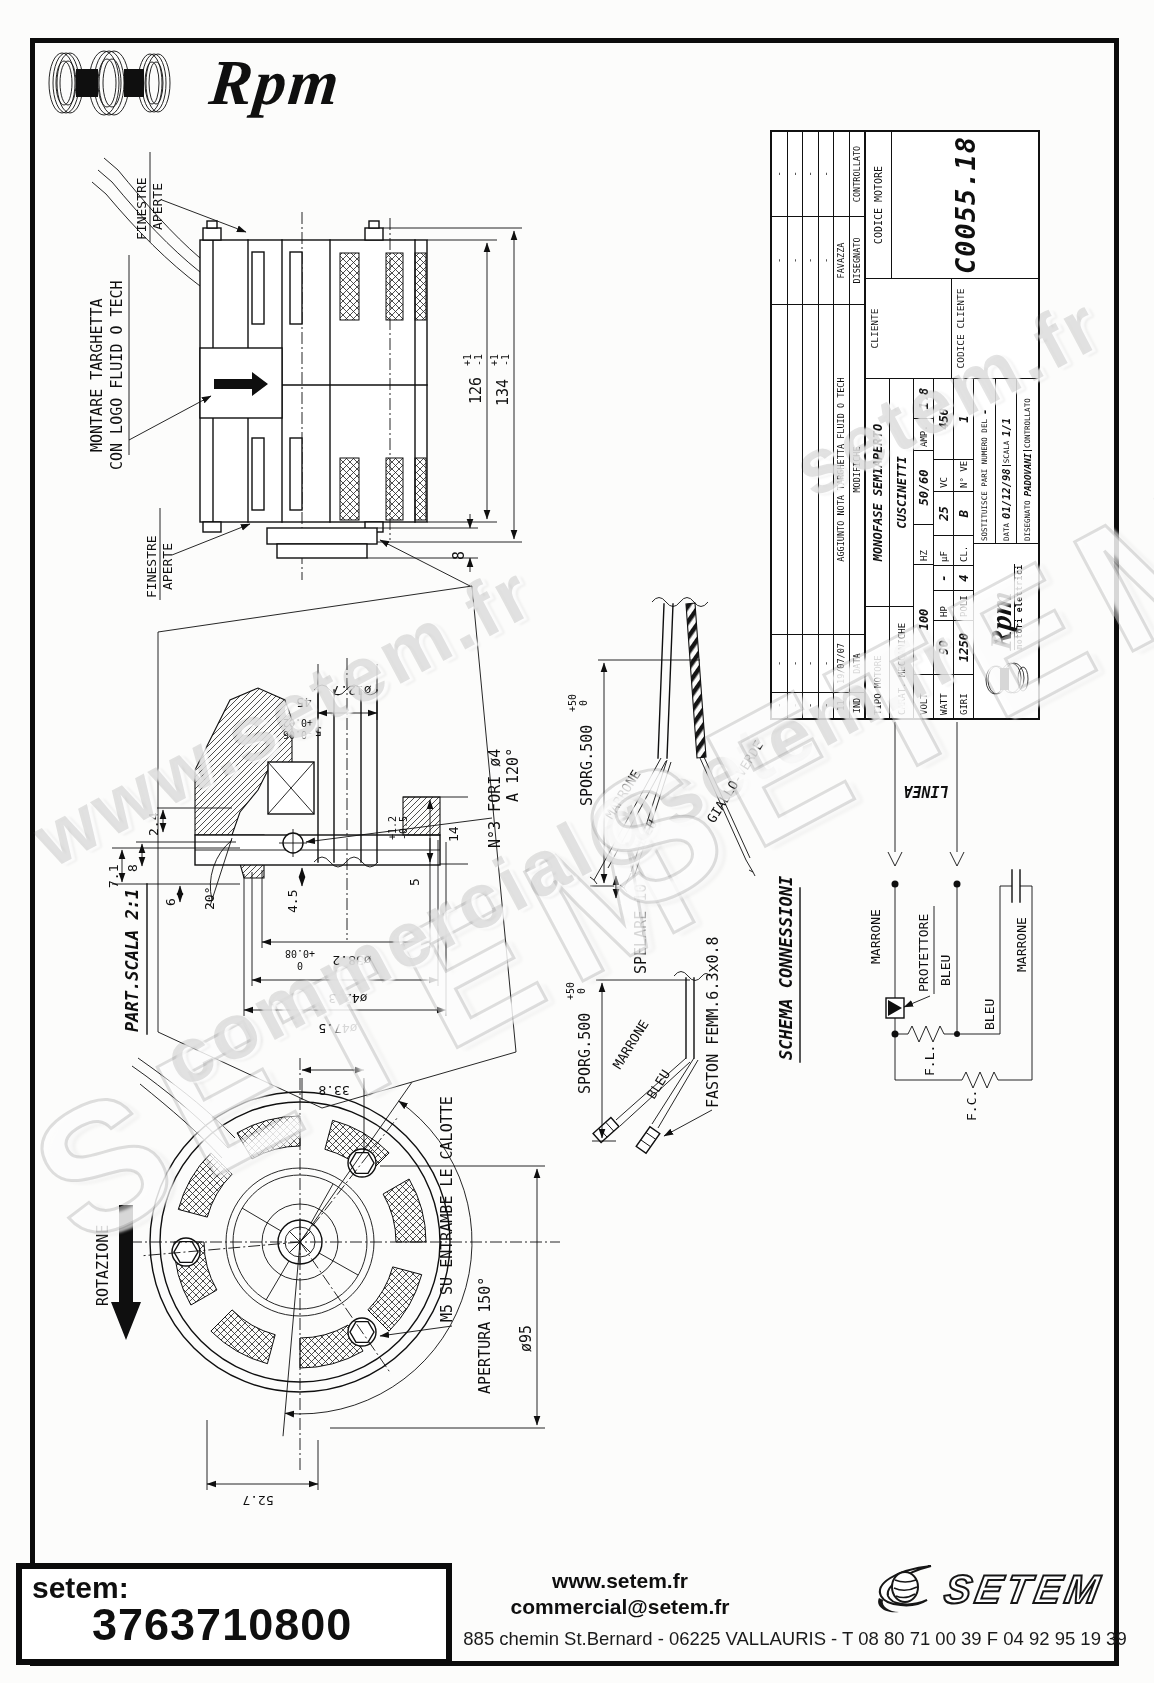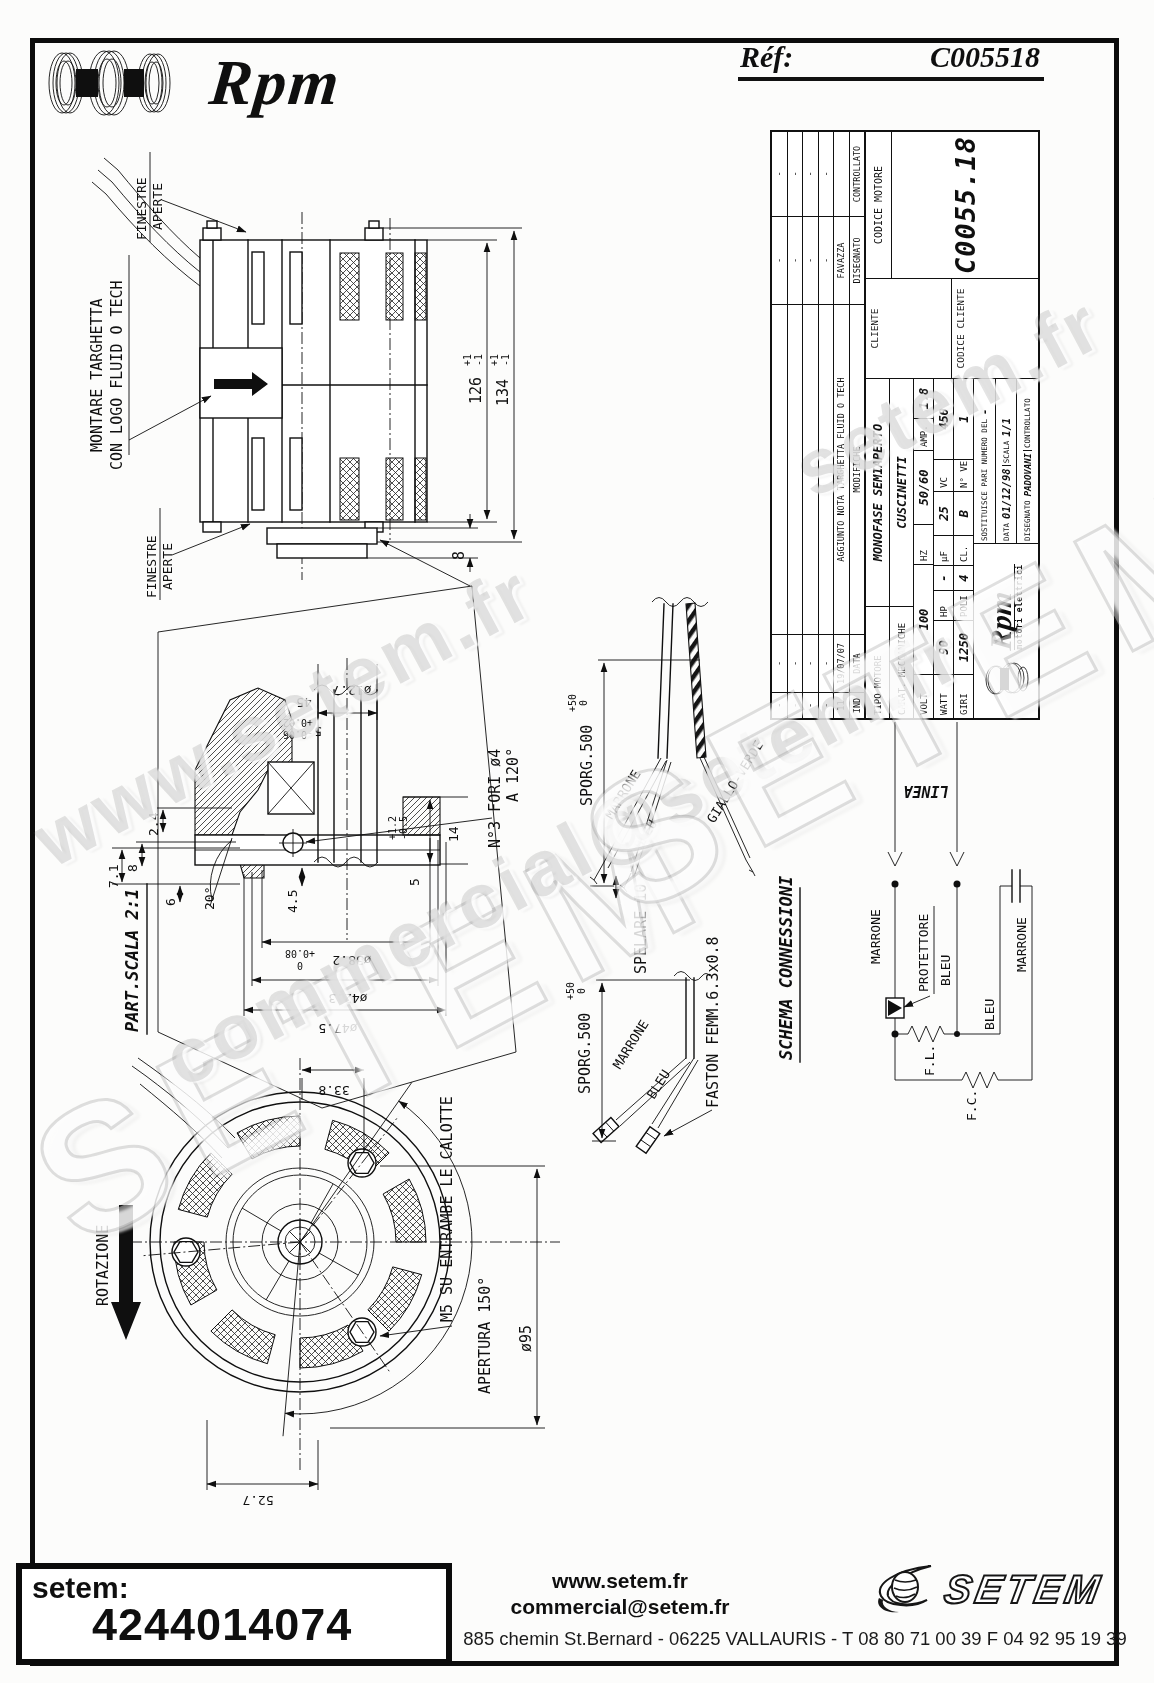--- a/index.html
+++ b/index.html
@@ -105,24 +105,20 @@
           <ellipse cx="108" cy="36" rx="12" ry="29"></ellipse>
           <ellipse cx="112" cy="36" rx="12" ry="29"></ellipse>
         <ellipse cx="106" cy="36" rx="7" ry="21"></ellipse>
           <ellipse cx="110" cy="36" rx="7" ry="21"></ellipse>
       </g>
       <rect x="30" y="22" width="22" height="28" fill="#0f0f0f"></rect>
       <rect x="78" y="22" width="20" height="28" fill="#0f0f0f"></rect>
     </svg>
     <div class="brand-name">Rpm</div>
   </div>
-  <div class="ref">
-    <span>Réf:</span>
-    <span>C005518</span>
-  </div>
 
   <svg id="dwg" width="1154" height="1683" viewBox="0 0 1154 1683">
     <defs>
       <pattern id="xh" width="7" height="7" patternUnits="userSpaceOnUse">
         <path d="M0,7 L7,0 M0,0 L7,7" stroke="#222" stroke-width=".8"></path>
       </pattern>
       <pattern id="dh" width="6" height="6" patternUnits="userSpaceOnUse">
         <path d="M0,6 L6,0" stroke="#222" stroke-width=".8"></path>
       </pattern>
       <pattern id="gv" width="9" height="9" patternUnits="userSpaceOnUse" patternTransform="rotate(35)">
@@ -563,21 +559,21 @@
   </div>
 
   <div class="wm wm-med" style="left:40px;top:800px;transform:rotate(-28deg);">www.setem.fr</div>
   <div class="wm wm-big" style="left:50px;top:1090px;transform:rotate(-28deg);">SETEM</div>
   <div class="wm wm-med" style="left:170px;top:1020px;transform:rotate(-28deg);">commercial@setem.fr</div>
   <div class="wm wm-big" style="left:600px;top:760px;transform:rotate(-28deg);">SETEM</div>
   <div class="wm wm-med" style="left:800px;top:430px;transform:rotate(-28deg);">setem.fr</div>
 
   <div class="codebox">
     <div class="cl1">setem:</div>
-    <div class="cl2">4244014074</div>
+    <div class="cl2">3763710800</div>
   </div>
   <div class="netinfo">
     <div>www.setem.fr</div>
     <div>commercial@setem.fr</div>
   </div>
   <div class="setemlogo">
     <svg width="74" height="58" viewBox="0 0 74 58">
       <path d="M66,6 C30,10 10,24 16,36 C21,46 48,49 62,40 C44,48 26,44 23,36 C20,27 38,13 66,6 Z" fill="#fff" stroke="#161616" stroke-width="2"></path>
       <ellipse cx="40" cy="27" rx="13" ry="15" fill="#fff" stroke="#161616" stroke-width="2"></ellipse>
       <path d="M30,20 Q40,24 51,20 M29,28 Q40,33 52,27 M31,36 Q40,40 50,34" fill="none" stroke="#161616" stroke-width="1.5"></path>

